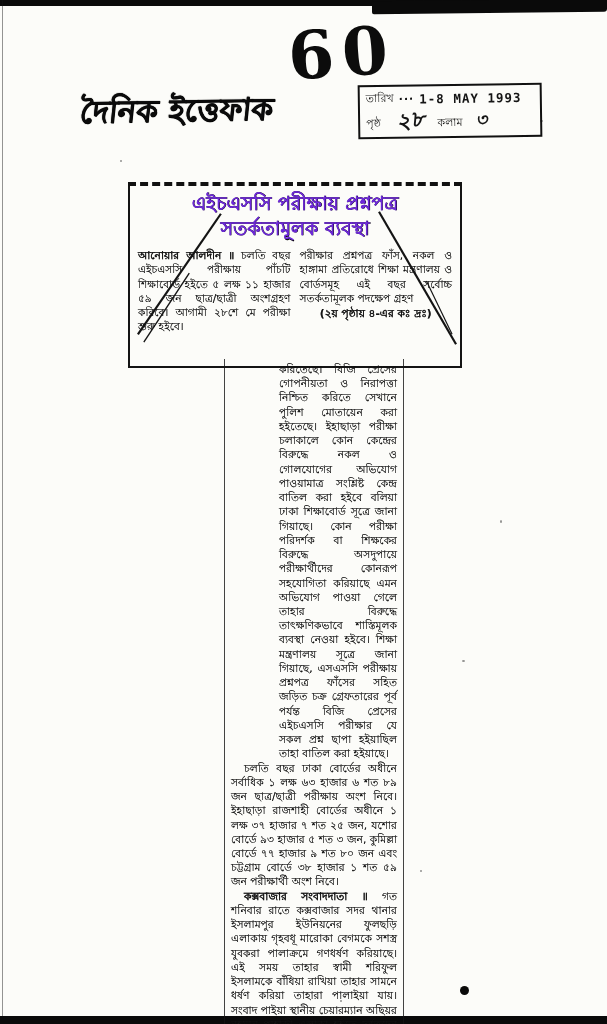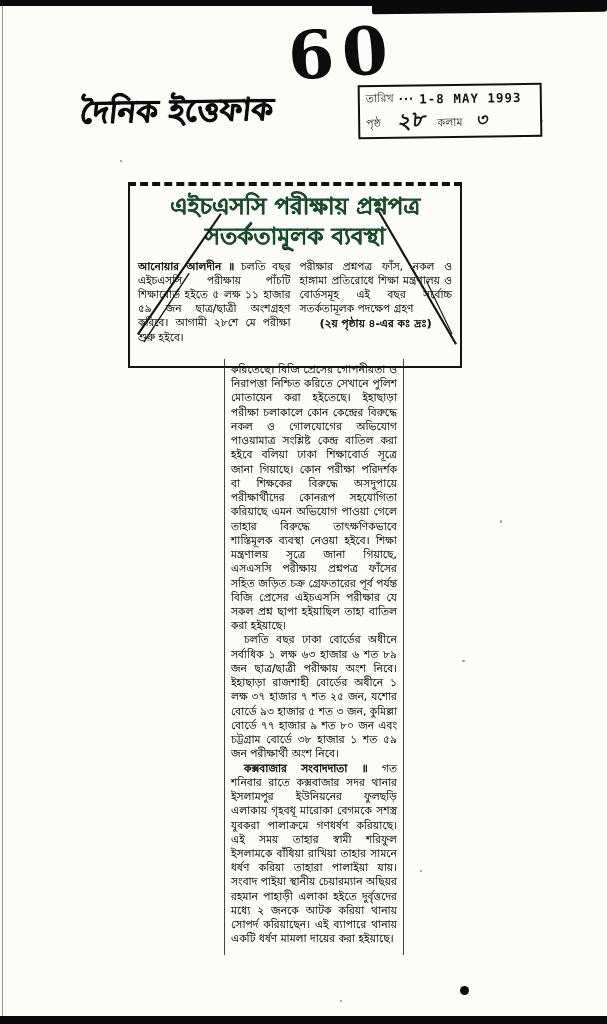--- a/index.html
+++ b/index.html
@@ -52,22 +52,22 @@
     position:absolute;left:128px;top:186px;width:334px;height:182px;
     border-left:2px solid #141414;border-right:2px solid #141414;border-bottom:2px solid #141414;
     box-sizing:border-box;
   }
   .headline-box::before{
     content:"";position:absolute;top:-4px;left:-2px;right:-2px;height:0;
     border-top:4px dashed #111;
   }
   .headline{
     padding-top:5px;text-align:center;
-    font-size:23px;line-height:1.32;font-weight:800;
-    color:#14532d;text-shadow:.4px .4px 0 #000;
+    font-size:19px;line-height:1.32;font-weight:800;
+    color:#6d28d9;text-shadow:.4px .4px 0 #000;
   }
   .lead{display:flex;gap:9px;padding:7px 8px 4px 8px;}
   .lead-col{flex:1;font-size:10.6px;line-height:1.34;text-align:justify;text-shadow:0 0 .4px rgba(0,0,0,.55);}
   .lead-dateline{font-weight:800;}
   .continuation-note{display:block;text-align:center;font-weight:800;margin-top:1px;}
   .pen-marks{position:absolute;left:0;top:0;width:100%;height:100%;pointer-events:none;}
   
   .column{position:absolute;left:224px;top:357px;width:180px;}
   .col-title-wrap{position:relative;margin:0 16px;}
   .col-title-box{
@@ -78,21 +78,21 @@
   .col-subtitle{text-align:center;font-size:10px;font-style:italic;font-weight:700;padding:2px 0 3px 0;position:relative;z-index:1;background:#fcfcf9;}
   .title-marks{position:absolute;left:-18px;top:-6px;width:216px;height:46px;z-index:0;}
   .col-body{
     border-left:1.5px solid rgba(20,20,20,.8);
     border-right:1.5px solid rgba(20,20,20,.8);
     padding:4px 6px 8px 6px;margin-top:2px;
     font-size:10.7px;line-height:1.33;text-align:justify;
     text-shadow:0 0 .4px rgba(0,0,0,.55);
   }
   .col-body p{margin:0;text-indent:13px;}
-  .col-body p.first{text-indent:0;}
+  .col-body p.first{text-indent:0;margin-left:48px;}
   .para-lead{font-weight:800;}
 </style>
 </head>
 <body>
 
 <div class="page">
 
   <div class="scan-top-bar"></div>
   <div class="scan-top-bar-right"></div>
   <div class="scan-left-line"></div>

